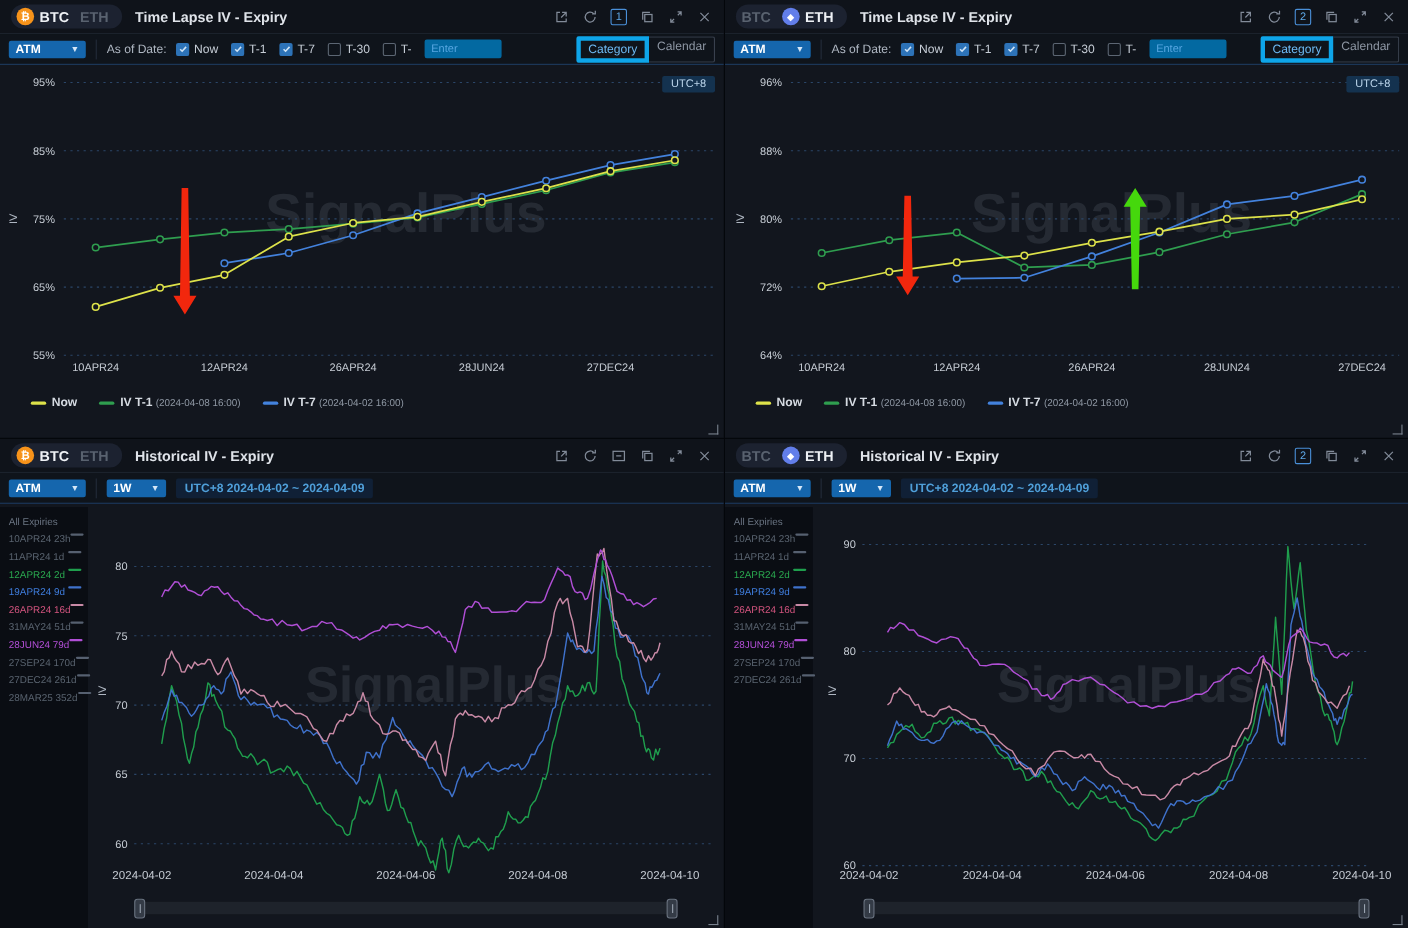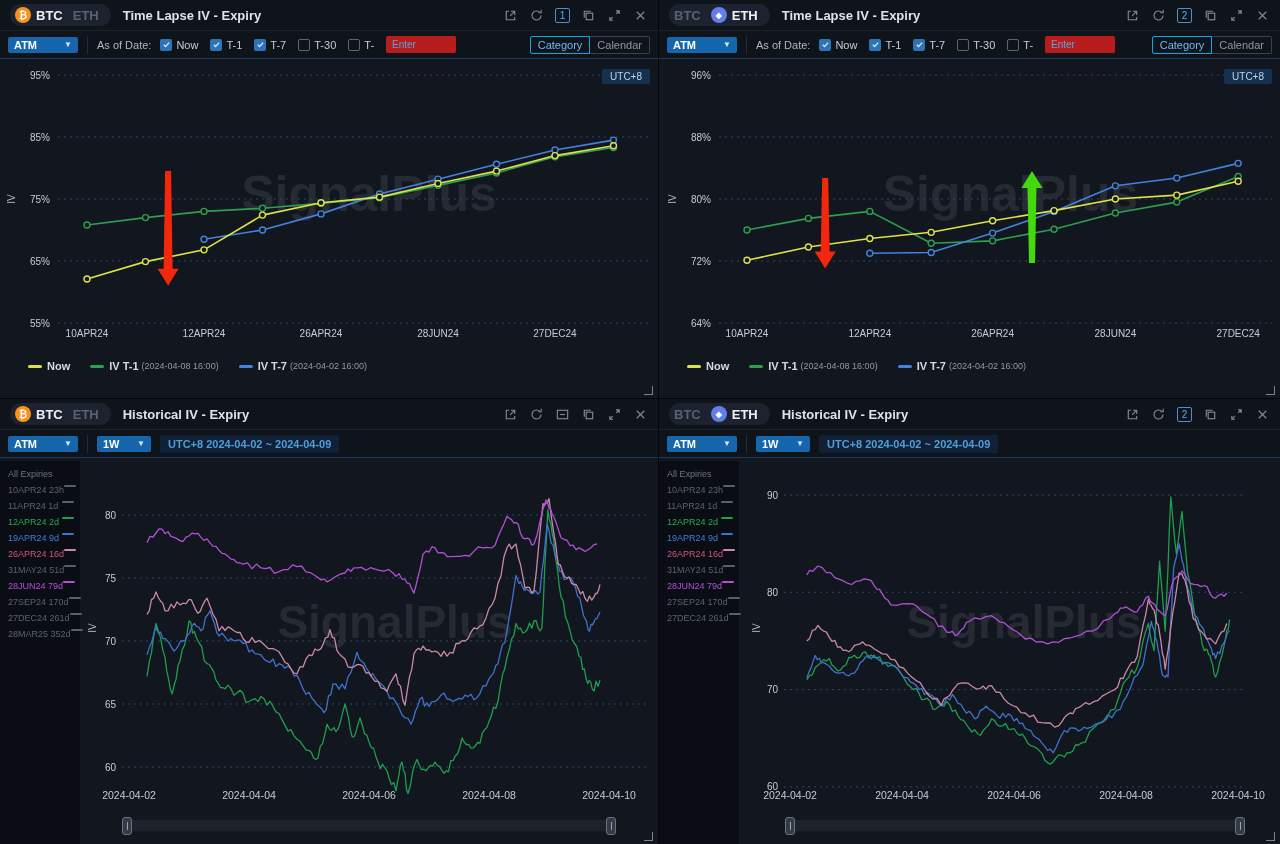--- a/index.html
+++ b/index.html
@@ -33,26 +33,26 @@
   .sel.small{width:42px;}
   .sel .caret{font-size:8px;color:#d5e7f8;}
   .vdiv{width:1px;height:18px;background:#232c3a;}
   .aslabel{font-size:11px;color:#aeb6c1;}
   .checks{display:flex;align-items:center;gap:12px;}
   .chk-item{display:flex;align-items:center;gap:4px;cursor:pointer;}
   .chk-box{width:12px;height:12px;border-radius:2px;box-sizing:border-box;display:flex;align-items:center;justify-content:center;}
   .chk-box.on{background:#2d73b8;}
   .chk-box.off{border:1px solid #5c6673;background:transparent;}
   .chk-lbl{font-size:11px;color:#c6cdd6;}
-  .enter-input{width:58px;height:17px;background:#b91c1c;border:none;border-radius:2px;color:#8cc6f2;
+  .enter-input{width:58px;height:17px;background:#0369a1;border:none;border-radius:2px;color:#8cc6f2;
                font-size:10px;padding:0 6px;font-family:"Liberation Sans",sans-serif;}
   .enter-input::placeholder{color:#57a7e2;}
   .toggle{margin-left:auto;display:flex;}
   .tg-btn{font-size:11px;padding:2px 7px;cursor:pointer;}
-  .tg-btn.active{border:1px solid #0ea5e9;color:#6db9f2;border-radius:2px 0 0 2px;}
+  .tg-btn.active{border:4px solid #0ea5e9;color:#6db9f2;border-radius:2px 0 0 2px;}
   .tg-btn.inactive{border:1px solid #39414e;border-left:none;color:#8d96a3;border-radius:0 2px 2px 0;}
   .range-text{font-size:11px;font-weight:bold;color:#4f9fd9;background:#102036;padding:3px 8px;border-radius:2px;}
   
   .p-body{position:relative;}
   .chart-svg{display:block;}
   .utc-badge{position:absolute;top:10px;right:8px;background:#14324f;color:#bcd6ec;font-size:10px;
              padding:2px 8px;border-radius:2px;}
   .legend{position:absolute;left:28px;display:flex;align-items:center;gap:20px;}
   .lg-item{display:flex;align-items:center;gap:5px;cursor:pointer;}
   .lg-dash{width:14px;height:3px;border-radius:2px;}

